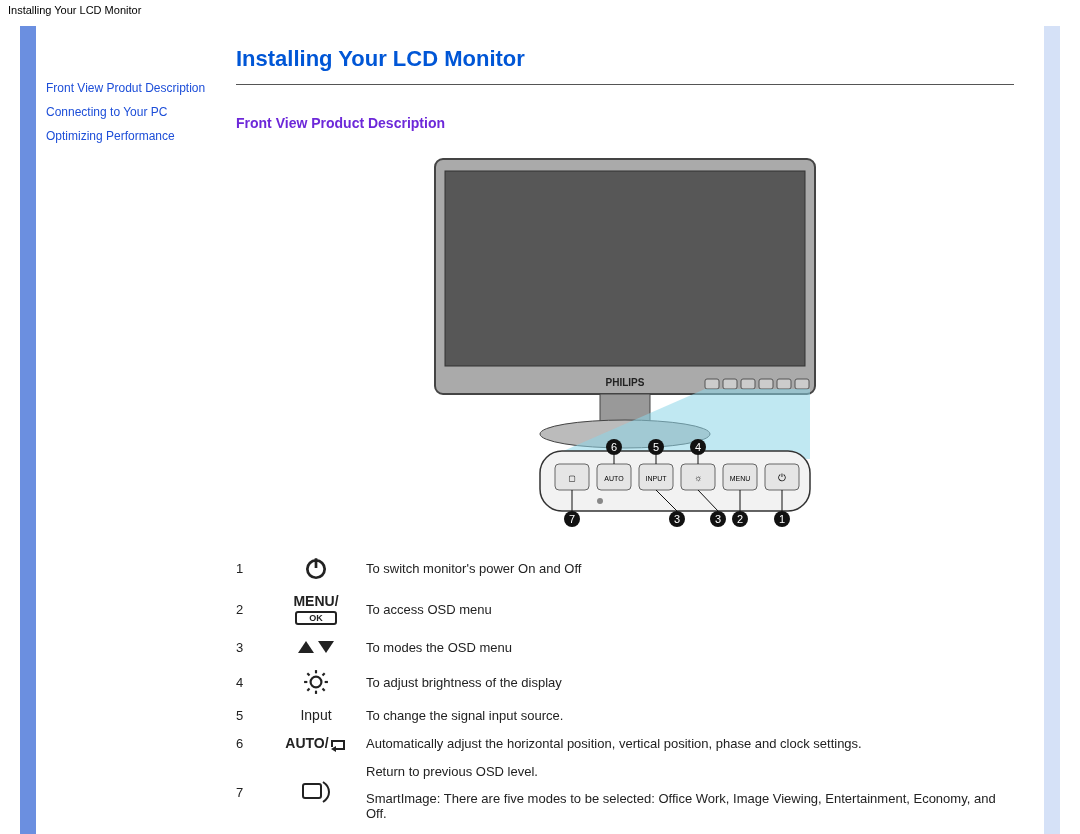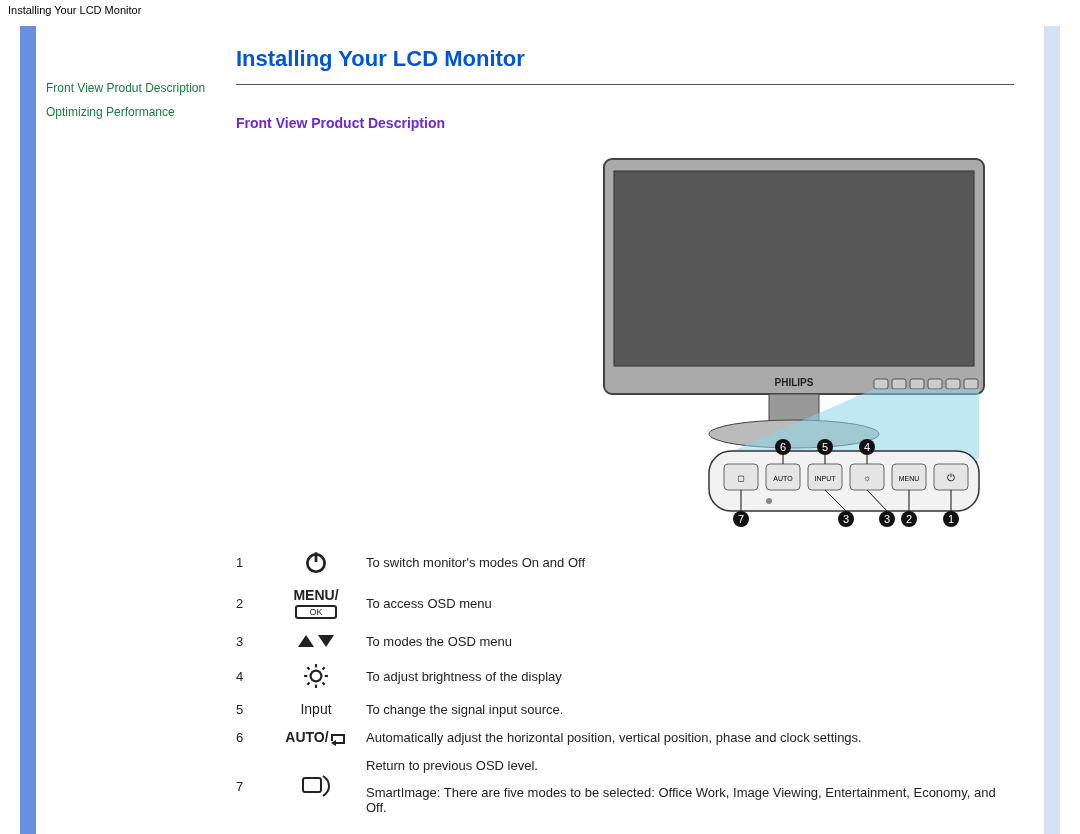--- a/index.html
+++ b/index.html
@@ -1,44 +1,45 @@
 <!DOCTYPE html>
 <html><head>
 <meta charset="utf-8">
 <style>
   * { margin: 0; padding: 0; box-sizing: border-box; }
   body { font-family: Arial, Helvetica, sans-serif; background: #fff; width: 1080px; }
   .header-line { font-size: 11px; color: #000; padding: 4px 8px; }
   .page-container { display: flex; padding: 6px 20px 0 20px; }
   .blue-strip { width: 16px; background: #6b8fe0; min-height: 800px; margin-right: 4px; }
   .sidebar { width: 190px; padding: 50px 6px 0 6px; font-size: 12px; color: #0f4dcc; line-height: 2; }
-  .sidebar a { color: #15803d; text-decoration: none; display: block; cursor: pointer; }
+  .sidebar a { color: #1d4ed8; text-decoration: none; display: block; cursor: pointer; }
   .main { flex: 1; padding: 20px 30px 20px 6px; }
   .right-strip { width: 16px; background: #d5e1f7; min-height: 800px; }
   h1 { color: #0056d6; font-size: 22px; margin-bottom: 12px; }
   hr { border: none; border-top: 1px solid #555; margin-bottom: 30px; }
   h3 { color: #6d28d9; font-size: 14px; margin-bottom: 18px; }
-  .monitor-wrap { text-align: right; margin-bottom: 14px; }
+  .monitor-wrap { text-align: center; margin-bottom: 20px; }
   .legend-table { width: 100%; border-collapse: collapse; font-size: 13px; color: #222; }
   .legend-table td { padding: 6px 10px 6px 0; vertical-align: middle; }
   .legend-table .num-col { width: 40px; font-size: 13px; }
   .legend-table .icon-col { width: 90px; text-align: center; }
   .icon-svg { display: inline-block; vertical-align: middle; }
   .input-label { font-family: Arial, sans-serif; font-size: 14px; }
 </style>
 </head>
 <body>
 
 <div class="header-line">Installing Your LCD Monitor</div>
 
 <div class="page-container">
   <div class="blue-strip"></div>
 
   <div class="sidebar">
     <a>Front View Produt Description</a>
+    <a>Connecting to Your PC</a>
     <a>Optimizing Performance</a>
   </div>
 
   <div class="main">
     <h1>Installing Your LCD Monitor</h1>
     <hr>
     <h3>Front View Product Description</h3>
 
     <div class="monitor-wrap">
       
@@ -121,26 +122,26 @@
     <table class="legend-table">
       <tbody>
           <tr>
         <td class="num-col">1</td>
         <td class="icon-col">
           <svg class="icon-svg" width="26" height="26" viewBox="0 0 24 24">
                 <circle cx="12" cy="13" r="8" fill="none" stroke="#222" stroke-width="2.5"></circle>
                 <line x1="12" y1="3" x2="12" y2="12" stroke="#222" stroke-width="2.5"></line>
               </svg>
         </td>
-        <td>To switch monitor's modes On and Off</td>
+        <td>To switch monitor's power On and Off</td>
       </tr>
       <tr>
         <td class="num-col">2</td>
         <td class="icon-col">
-          <span style="font-size:14px;font-weight:bold">MENU/</span><span style="display:inline-block;border:2px solid #222;border-radius:3px;font-size:9px;padding:0 12px;font-weight:normal">OK</span>
+          <span style="font-size:14px;font-weight:bold">MENU/</span><span style="display:inline-block;border:2px solid #222;border-radius:3px;font-size:9px;padding:0 12px;font-weight:bold">OK</span>
         </td>
         <td>To access OSD menu</td>
       </tr>
       <tr>
         <td class="num-col">3</td>
         <td class="icon-col">
           <svg class="icon-svg" width="40" height="20" viewBox="0 0 40 20">
                 <polygon points="10,4 18,16 2,16" fill="#222"></polygon>
                 <polygon points="30,16 38,4 22,4" fill="#222"></polygon>
               </svg>

